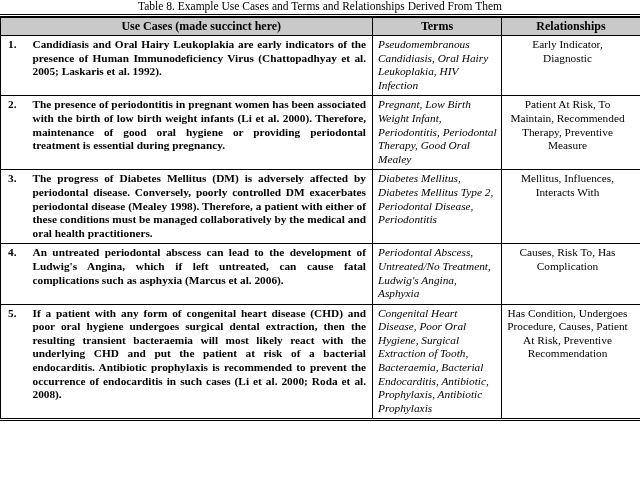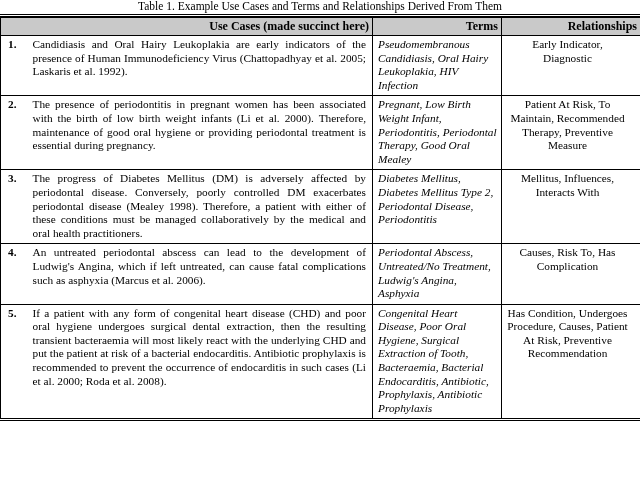--- a/index.html
+++ b/index.html
@@ -52,21 +52,21 @@
   thead tr.header-row {
     background: #c9c9c9;
   }
   thead th {
     border-top: 1.2px solid #000;
     border-bottom: 1.2px solid #000;
     border-left: 1.2px solid #000;
     border-right: 1.2px solid #000;
     font-weight: bold;
     font-size: 12px;
-    text-align: right;
+    text-align: center;
     padding: 1px 3px 2px 3px;
     vertical-align: middle;
     line-height: 14px;
     height: 17px;
     box-sizing: border-box;
   }
   thead th.th-merged-left {
     border-right: none;
   }
   thead th.th-merged-right {
@@ -112,41 +112,42 @@
     border-left: 1.2px solid #000;
     white-space: nowrap;
   }
   td.usecase {
     text-align: justify;
     text-align-last: left;
     border-right: 1.2px solid #000;
     padding-right: 6px;
     padding-left: 2px;
     hyphens: none;
+    font-weight: bold;
   }
   td.terms {
     border-right: 1.2px solid #000;
     padding-left: 5px;
     padding-right: 3px;
     text-align: left;
     font-style: italic;
   }
   td.rel {
     border-right: 1.2px solid #000;
     padding-left: 5px;
     padding-right: 12px;
     text-align: center;
   }
 </style>
 </head>
 <body>
 
 <div class="page">
 
-  <div class="table-caption">Table 1. Example Use Cases and Terms and Relationships Derived From Them</div>
+  <div class="table-caption">Table 8. Example Use Cases and Terms and Relationships Derived From Them</div>
 
   <div class="double-top"></div>
 
   <table class="data-table">
     <colgroup>
       <col class="c-num">
       <col class="c-case">
       <col class="c-terms">
       <col class="c-rel">
     </colgroup>

